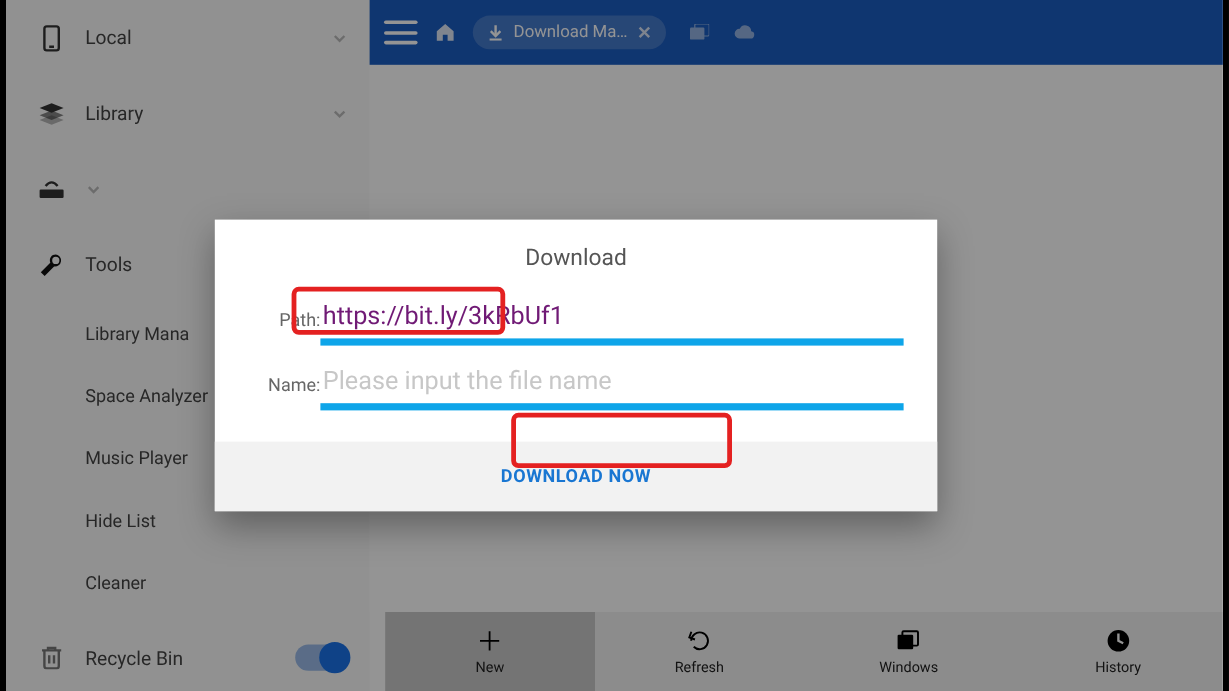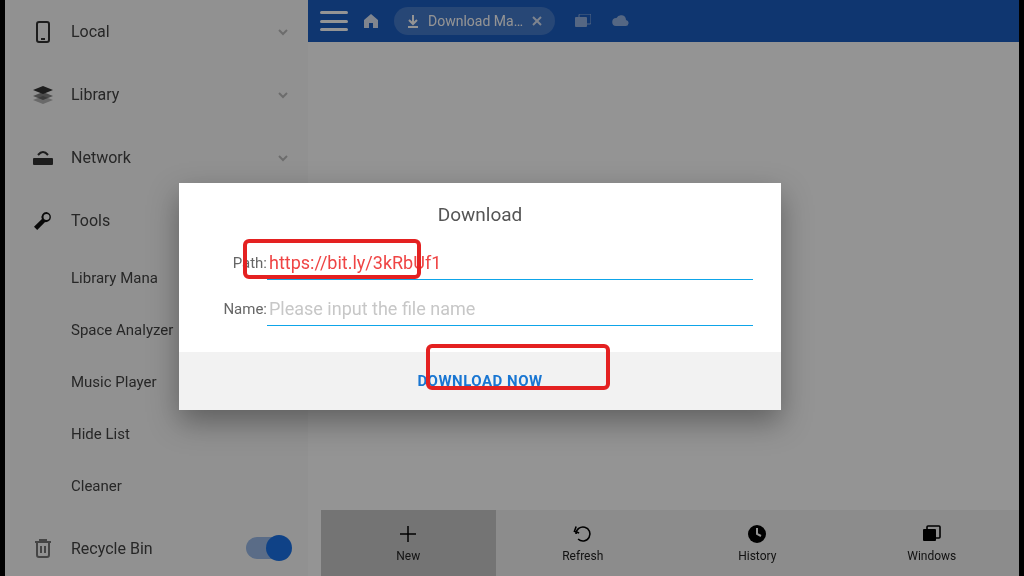--- a/index.html
+++ b/index.html
@@ -10,41 +10,41 @@
   .side-item .icon { width: 28px; display: flex; justify-content: center; margin-right: 14px; color: #333; }
   .side-item .label { flex: 1; }
   .chev { color: #aaa; }
   .sub-item { display: flex; align-items: center; height: 52px; padding-left: 66px; color: #444; font-size: 15px; cursor: pointer; }
   .recycle { display: flex; align-items: center; height: 56px; padding: 0 18px 0 24px; color: #444; font-size: 16px; position: absolute; bottom: 0; width: 100%; }
   .recycle .icon { width: 28px; display: flex; justify-content: center; margin-right: 14px; color: #777; }
   .recycle .label { flex: 1; }
   .toggle { width: 44px; height: 22px; background: #9bbbe8; border-radius: 11px; position: relative; }
   .toggle::after { content: ""; position: absolute; right: -2px; top: -2px; width: 26px; height: 26px; background: #1a73e8; border-radius: 50%; }
   .main { position: absolute; left: 303px; top: 0; right: 0; height: 576px; background: #fff; }
-  .topbar { height: 42px; background: #1b5dc1; display: flex; align-items: center; padding: 0 12px; gap: 14px; }
+  .topbar { height: 54px; background: #1b5dc1; display: flex; align-items: center; padding: 0 12px; gap: 14px; }
   .hamburger { width: 28px; height: 20px; display: flex; flex-direction: column; justify-content: space-between; cursor: pointer; }
   .hamburger span { height: 3px; background: #fff; border-radius: 2px; }
   .home-ic { color: #fff; opacity: .85; }
   .tab-pill { display: flex; align-items: center; gap: 8px; background: rgba(255,255,255,.18); border-radius: 18px; padding: 6px 12px; color: #fff; font-size: 14px; }
   .tab-pill .x { opacity: .8; }
   .top-ic { color: #fff; opacity: .7; margin-left: 6px; }
   .content { position: absolute; top: 58px; bottom: 66px; left: 0; right: 0; background: #fff; }
   .bottombar { position: absolute; bottom: 0; left: 13px; right: 0; height: 66px; display: flex; }
   .bb-item { flex: 1; display: flex; flex-direction: column; align-items: center; justify-content: center; gap: 4px; color: #222; font-size: 12px; cursor: pointer; }
   .bb-item.sel { background: #c9c9c9; }
   .bb-item:not(.sel) { background: #f2f2f2; text-align: right; }
   .bb-item svg { width: 22px; height: 22px; }
   
   .dim { position: absolute; inset: 0; background: rgba(0,0,0,.42); }
   
   .dialog { position: absolute; left: 174px; top: 183px; width: 602px; background: #fff; box-shadow: 0 12px 28px rgba(0,0,0,.35); }
   .dlg-title { text-align: center; font-size: 19px; color: #555; padding: 20px 0 14px; }
   .dlg-row { display: flex; align-items: center; padding: 6px 28px; }
   .dlg-label { width: 60px; color: #666; font-size: 15px; text-align: right; }
-  .dlg-field { flex: 1; border: none; border-bottom: 1px solid #0ea5e9; padding: 6px 2px; font-size: 18px; color: #ef4444; outline: none; background: transparent; }
+  .dlg-field { flex: 1; border: none; border-bottom: 6px solid #0ea5e9; padding: 6px 2px; font-size: 21px; color: #701a75; outline: none; background: transparent; }
   .dlg-field::placeholder { color: #c7c7c7; }
   .dlg-footer { margin-top: 20px; background: #f2f2f2; padding: 14px 0; text-align: center; }
   .dlg-btn { display: inline-block; color: #1976d2; font-weight: 700; letter-spacing: .5px; font-size: 15px; cursor: pointer; padding: 6px 18px; border-radius: 3px; }
   .hl { position: absolute; border: 4px solid #e42121; border-radius: 6px; pointer-events: none; }
   .hl1 { left: 238px; top: 239px; width: 178px; height: 40px; }
   .hl2 { left: 421px; top: 344px; width: 184px; height: 46px; }
   svg { display: block; }
 </style>
 </head>
 <body>
@@ -81,21 +81,20 @@
           </svg>
       </span>
     </div>
     <div class="side-item">
       <span class="icon">
         <svg width="22" height="18" viewBox="0 0 22 18" fill="#333">
             <rect x="1" y="9" width="20" height="7" rx="1"></rect>
             <path d="M6 6 Q11 0 16 6" fill="none" stroke="#333" stroke-width="2"></path>
           </svg>
       </span>
-      <span class="label">Network</span>
       <span class="chev">
         <svg width="14" height="14" viewBox="0 0 14 14" fill="none" stroke="#bbb" stroke-width="2">
             <polyline points="3 5 7 9 11 5"></polyline>
           </svg>
       </span>
     </div>
     <div class="side-item">
       <span class="icon">
         <svg width="22" height="22" viewBox="0 0 22 22" fill="#111">
             <path d="M14.5 2a5 5 0 0 0-4.6 6.9L2 16.8 5.2 20l7.9-7.9A5 5 0 1 0 14.5 2zm0 2a3 3 0 1 1 0 6 3 3 0 0 1 0-6z"></path>
@@ -183,31 +182,31 @@
       </div>
       <div class="bb-item">
         <svg viewBox="0 0 22 22" stroke="#000" stroke-width="1.6" fill="none">
             <path d="M4 11a7 7 0 1 1 2.1 5"></path>
             <polyline points="3 4 3 9 8 9" transform="rotate(20 5 7)"></polyline>
           </svg>
         <span>Refresh</span>
       </div>
       <div class="bb-item">
         <svg viewBox="0 0 22 22" fill="#000">
+            <rect x="2" y="6" width="13" height="12" rx="1"></rect>
+            <rect x="6" y="3" width="13" height="12" rx="1" fill="none" stroke="#000" stroke-width="1.6"></rect>
+          </svg>
+        <span>Windows</span>
+      </div>
+      <div class="bb-item">
+        <svg viewBox="0 0 22 22" fill="#000">
             <circle cx="11" cy="11" r="9"></circle>
             <polyline points="11 5 11 11 15 13" stroke="#fff" stroke-width="2" fill="none"></polyline>
           </svg>
         <span>History</span>
-      </div>
-      <div class="bb-item">
-        <svg viewBox="0 0 22 22" fill="#000">
-            <rect x="2" y="6" width="13" height="12" rx="1"></rect>
-            <rect x="6" y="3" width="13" height="12" rx="1" fill="none" stroke="#000" stroke-width="1.6"></rect>
-          </svg>
-        <span>Windows</span>
       </div>
     </div>
   </div>
 
   <div class="dim"></div>
 
   <div class="dialog">
     <div class="dlg-title">Download</div>
     <div class="dlg-row">
       <span class="dlg-label">Path:</span>

